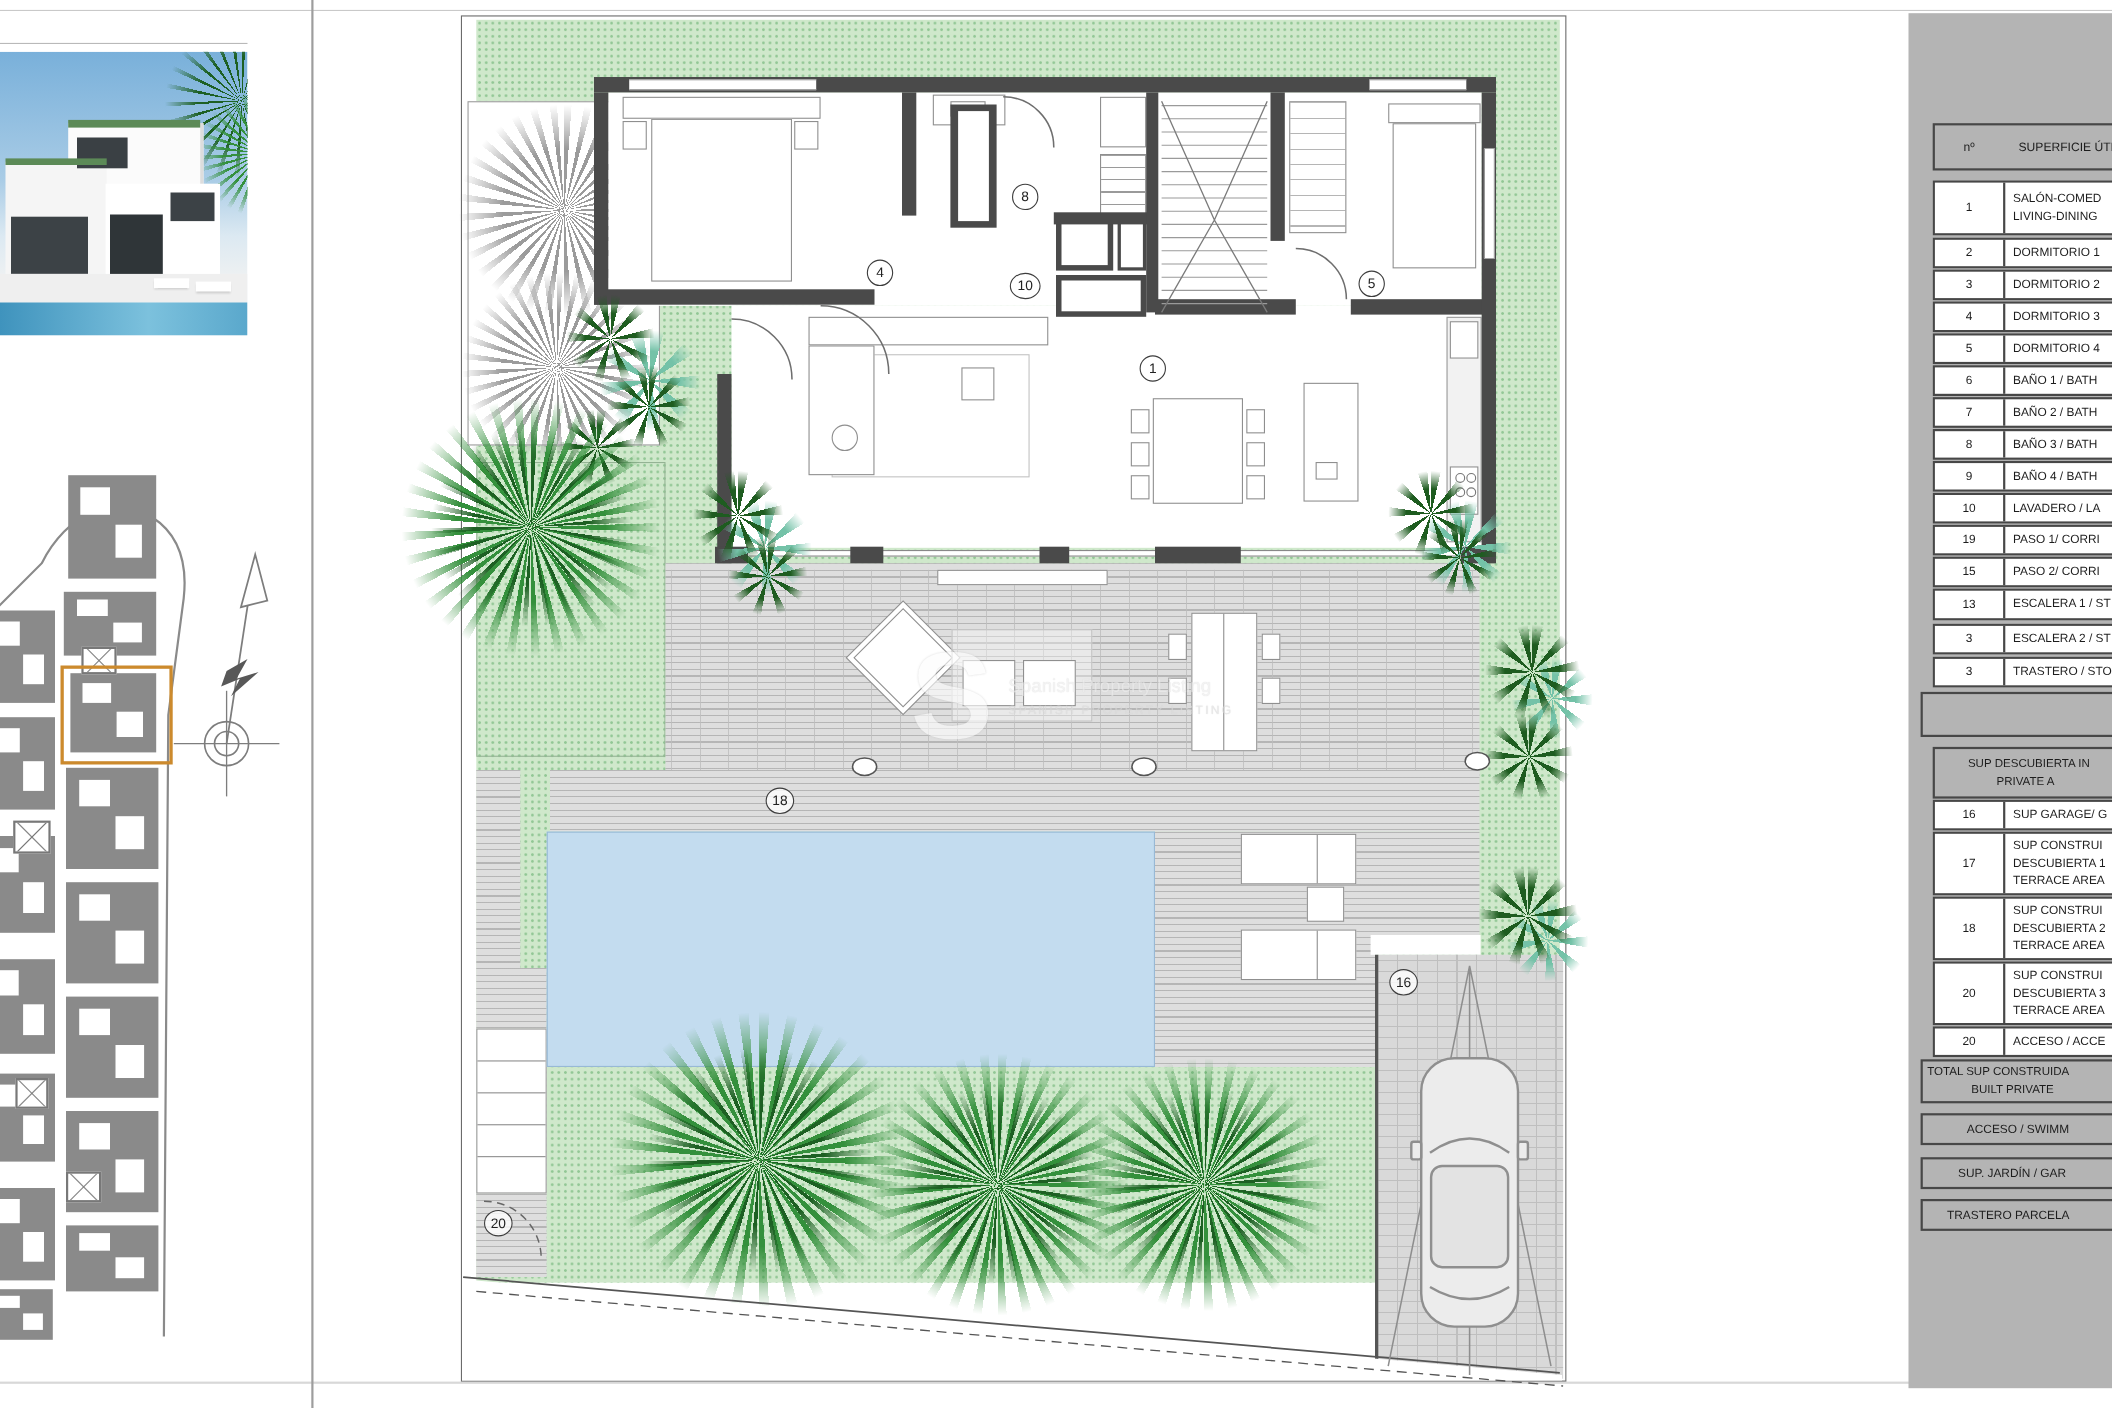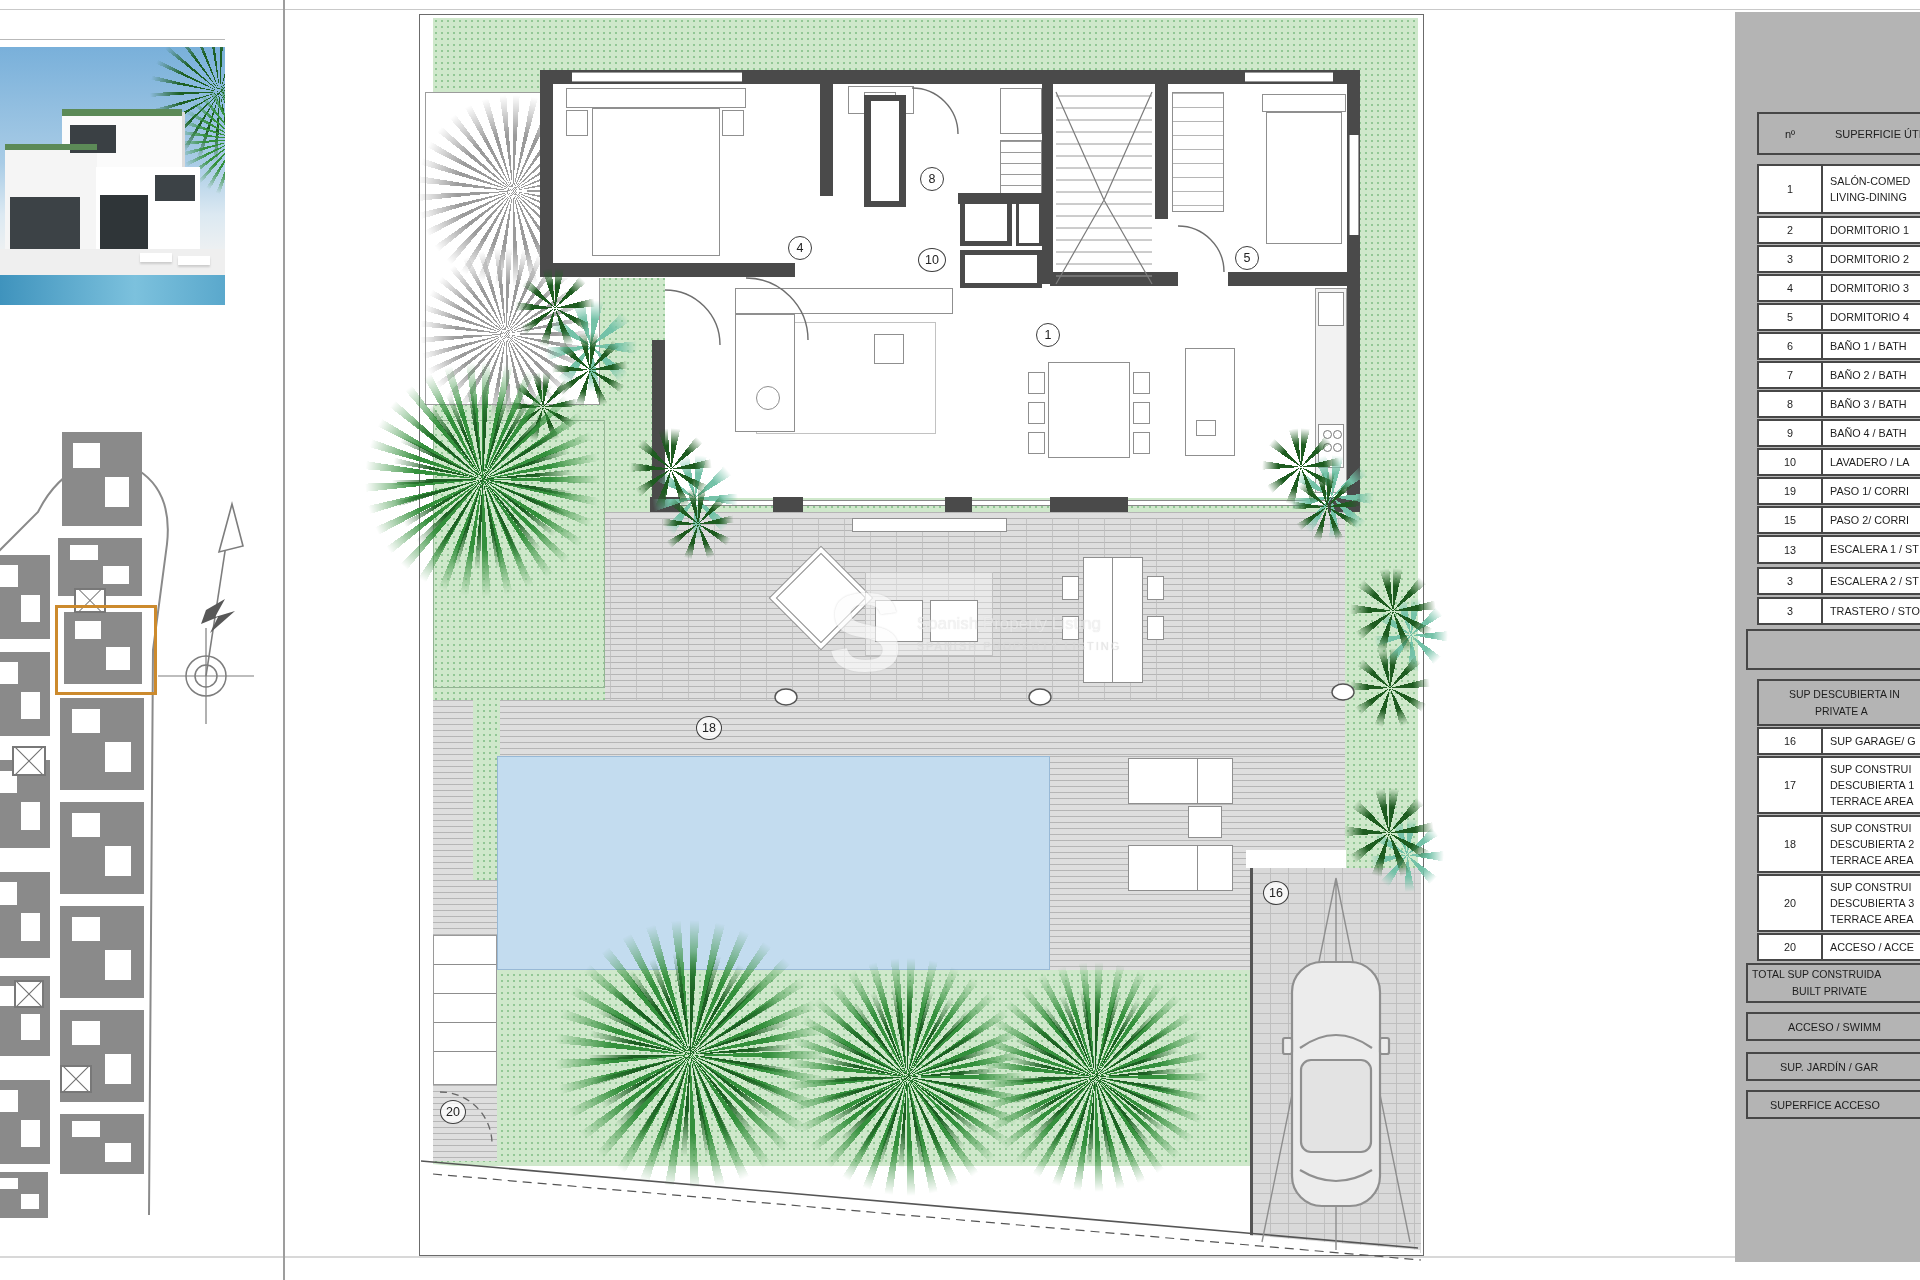--- a/index.html
+++ b/index.html
@@ -484,16 +484,16 @@
     <span style="padding-left:44px;white-space:nowrap;">BUILT PRIVATE</span>
   </div>
 
   <div class="tbox" style="top:1012px;height:29px;">
     <span>ACCESO / SWIMM</span>
   </div>
   <div class="tbox" style="top:1052px;height:29px;padding-left:32px;">
     <span>SUP. JARDÍN / GAR</span>
   </div>
   <div class="tbox" style="top:1090px;height:29px;padding-left:22px;">
-    <span>SUPERFICE ACCESO</span>
+    <span>TRASTERO PARCELA</span>
   </div>
 
 </div>
 
 </body></html>

